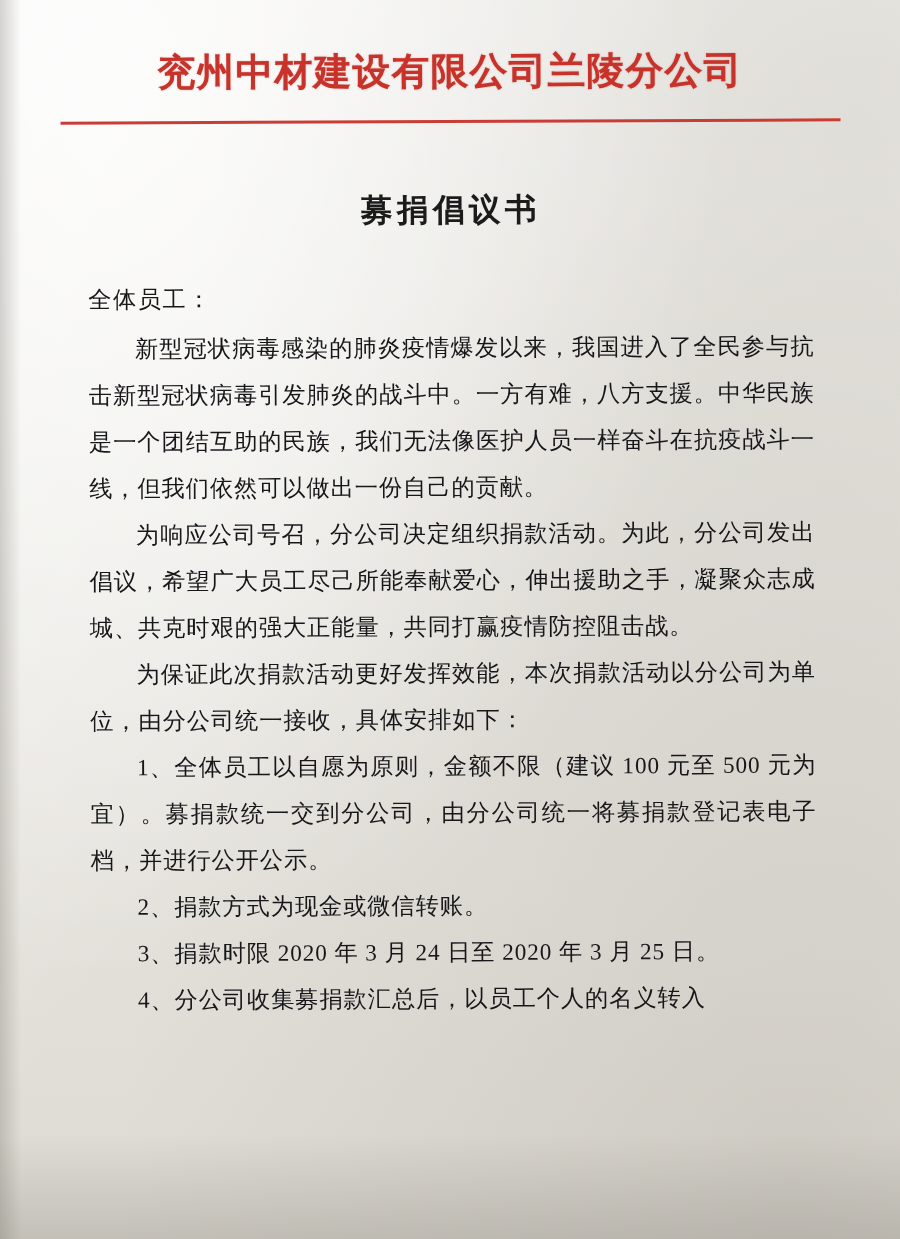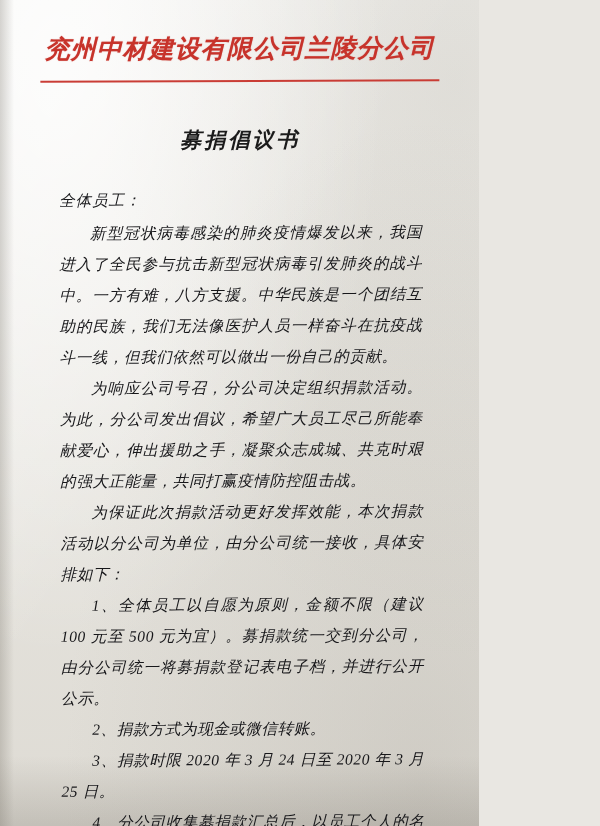--- a/index.html
+++ b/index.html
@@ -8,28 +8,27 @@
   }
   body {
     width: 600px;
     height: 826px;
     background: #e9e7e2;
     font-family: "Liberation Serif", serif;
     overflow: hidden;
   }
   .page {
     position: relative;
-    width: 479px;
+    width: 600px;
     height: 826px;
     background:
       linear-gradient(125deg, rgba(255,255,255,0.55) 0%, rgba(255,255,255,0) 45%),
       linear-gradient(180deg, #efeeea 0%, #e6e4de 55%, #dedbd4 100%);
     box-sizing: border-box;
     padding: 0;
-    font-style: italic;
   }
   
   .paper-shade {
     position: absolute;
     inset: 0;
     background:
       radial-gradient(ellipse at 12% 8%, rgba(255,255,255,0.75), rgba(255,255,255,0) 55%),
       radial-gradient(ellipse at 88% 95%, rgba(150,145,135,0.22), rgba(0,0,0,0) 60%),
       radial-gradient(ellipse at 95% 10%, rgba(160,155,145,0.18), rgba(0,0,0,0) 55%);
     pointer-events: none;

